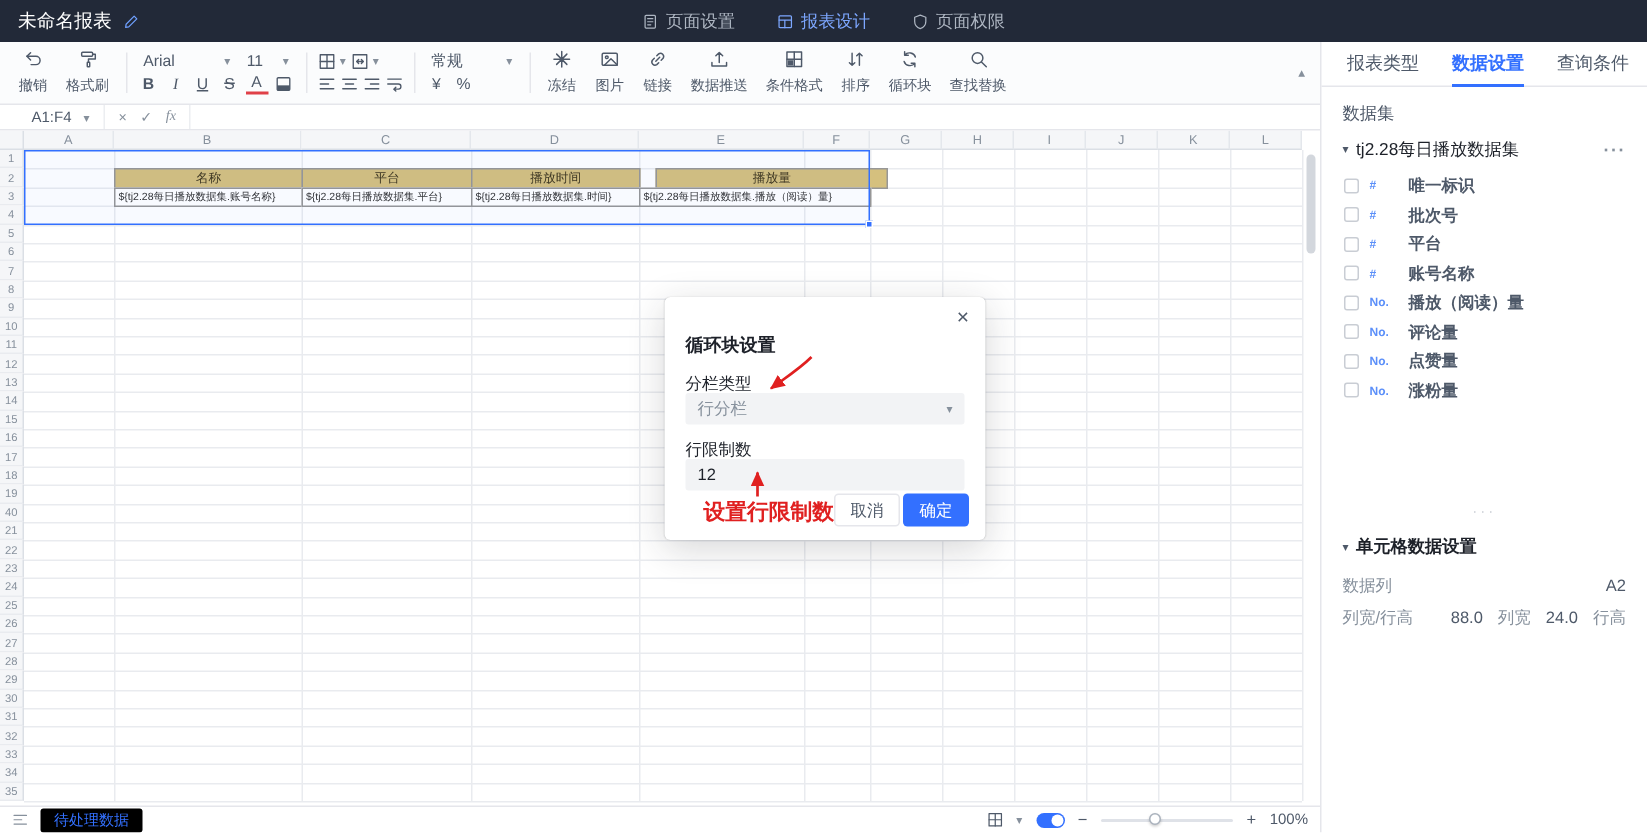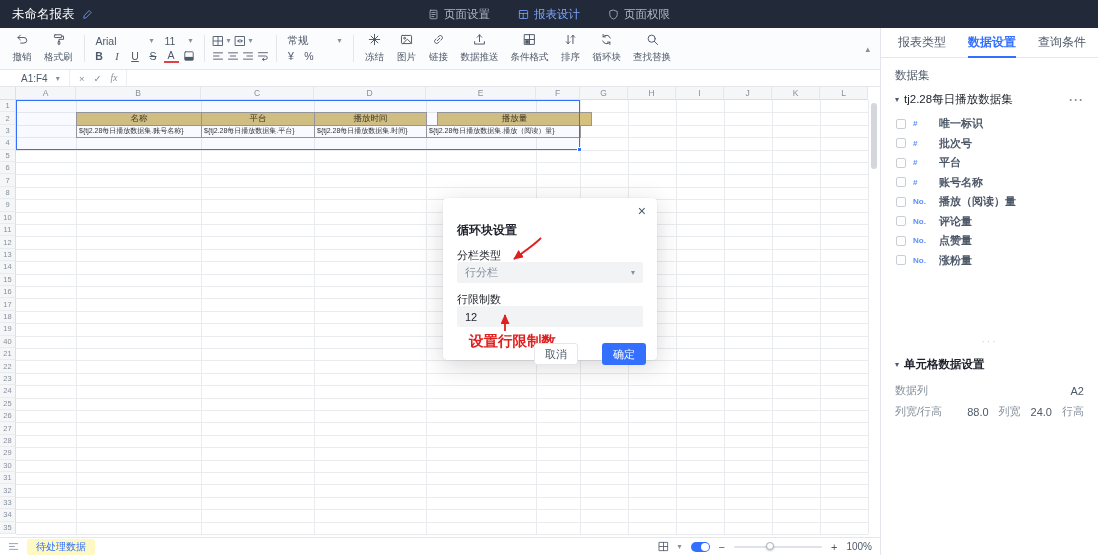--- a/index.html
+++ b/index.html
@@ -55,21 +55,21 @@
   .tbl-hdr{position:absolute;background:var(--tanbg,#d5c07e);border:1px solid #979797;font-size:8.5px;font-weight:400;color:#3f361c;display:flex;align-items:center;justify-content:center;z-index:2;}
   .tbl-cell{position:absolute;background:#fff;border:1px solid #979797;font-size:7px;color:#333;display:flex;align-items:center;padding:0 2px;white-space:nowrap;overflow:hidden;z-index:2;}
   .selection{position:absolute;left:16px;top:13px;width:564px;height:50px;border:1px solid var(--accent,#3370ff);background:rgba(51,112,255,.035);z-index:3;pointer-events:none;}
   .sel-handle{position:absolute;right:-3px;bottom:-3px;width:5px;height:5px;background:var(--accent,#3370ff);border:1px solid #fff;pointer-events:auto;}
   .vscroll{position:absolute;right:3px;top:16px;width:6px;height:66px;background:#d3d7dd;border-radius:3px;z-index:4;cursor:pointer;}
 
   
   .statusbar{position:absolute;top:537px;left:0;width:880px;height:18px;background:#fff;border-top:1px solid #e5e6eb;display:flex;align-items:center;padding:0 8px;font-size:10px;color:#4e5969;z-index:5;}
   .sb-left{display:flex;align-items:center;gap:8px;}
   .sheet-list{color:#86909c;display:flex;cursor:pointer;}
-  .sheet-tab{color:var(--accent,#3370ff);background:#fef9c3;padding:1px 9px;border-radius:2px;cursor:pointer;white-space:nowrap;}
+  .sheet-tab{color:var(--accent,#3370ff);background:#000000;padding:1px 9px;border-radius:2px;cursor:pointer;white-space:nowrap;}
   .sb-right{margin-left:auto;display:flex;align-items:center;gap:9px;}
   .sb-ic{display:flex;color:#4e5969;cursor:pointer;}
   .toggle{width:19px;height:10px;border-radius:5px;background:var(--accent,#3370ff);position:relative;cursor:pointer;}
   .knob{position:absolute;right:1px;top:1px;width:8px;height:8px;border-radius:50%;background:#fff;}
   .zbtn{cursor:pointer;color:#4e5969;font-size:11px;}
   .slider{width:88px;height:2px;background:#dfe2e8;border-radius:1px;position:relative;cursor:pointer;}
   .dot{position:absolute;left:36%;top:-3.5px;width:8px;height:8px;border-radius:50%;background:#fff;border:1px solid #a9b1bc;box-shadow:0 1px 2px rgba(0,0,0,.2);}
   .zoom-label{color:#4e5969;}
 
   
@@ -102,21 +102,21 @@
   .m-title{position:absolute;top:9px;left:14px;font-size:12px;font-weight:700;color:#1d2129;margin-top:15px;}
   .m-close{position:absolute;top:5px;right:11px;font-size:14px;color:#4e5969;cursor:pointer;}
   .m-annot{color:var(--annot,#e02020);font-weight:700;font-size:14.5px;white-space:nowrap;}
   .m-annot1{position:absolute;top:26px;left:0;right:0;text-align:center;}
   .m-annot2{position:absolute;top:134px;left:26px;}
   .m-label{position:absolute;left:14px;font-size:11px;color:#1d2129;}
   .m-label1{top:50px;} .m-label2{top:94px;}
   .m-select,.m-input{position:absolute;left:14px;right:14px;height:21px;background:#f2f3f5;border-radius:2px;display:flex;align-items:center;padding:0 8px;font-size:11px;cursor:pointer;text-align:right;}
   .m-select{top:64px;color:#86909c;justify-content:space-between;}
   .m-input{top:108px;color:#1d2129;cursor:text;}
-  .m-buttons{position:absolute;top:145px;right:11px;display:flex;gap:24px;}
+  .m-buttons{position:absolute;top:131px;right:11px;display:flex;gap:2px;}
   .btn-cancel{height:22px;padding:0 10px;background:#fff;border:1px solid #e5e6eb;border-radius:3px;font-size:11px;color:#4e5969;cursor:pointer;}
   .btn-confirm{height:22px;padding:0 11px;background:var(--accent,#3370ff);border:none;border-radius:3px;font-size:11px;color:#fff;cursor:pointer;}
   .m-arrows{position:absolute;inset:0;width:100%;height:100%;pointer-events:none;}
 </style>
 </head>
 <body>
 
 <div class="app">
 
   <header class="topbar">

